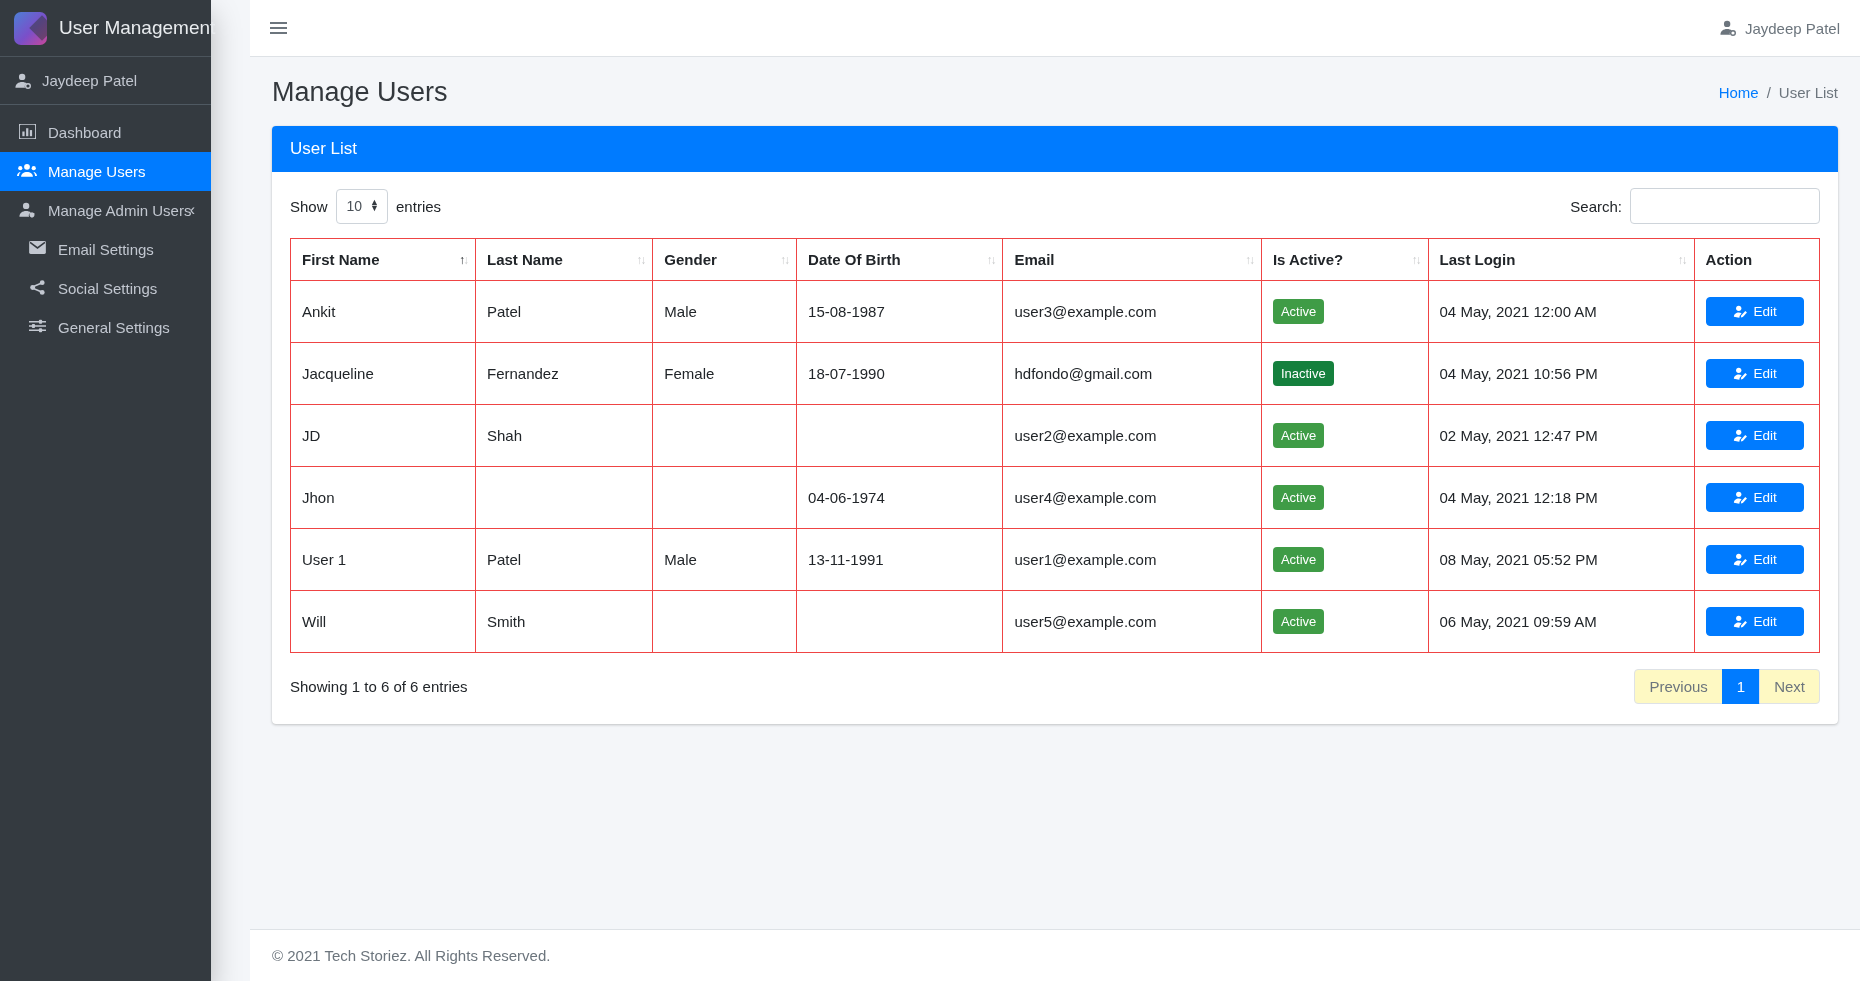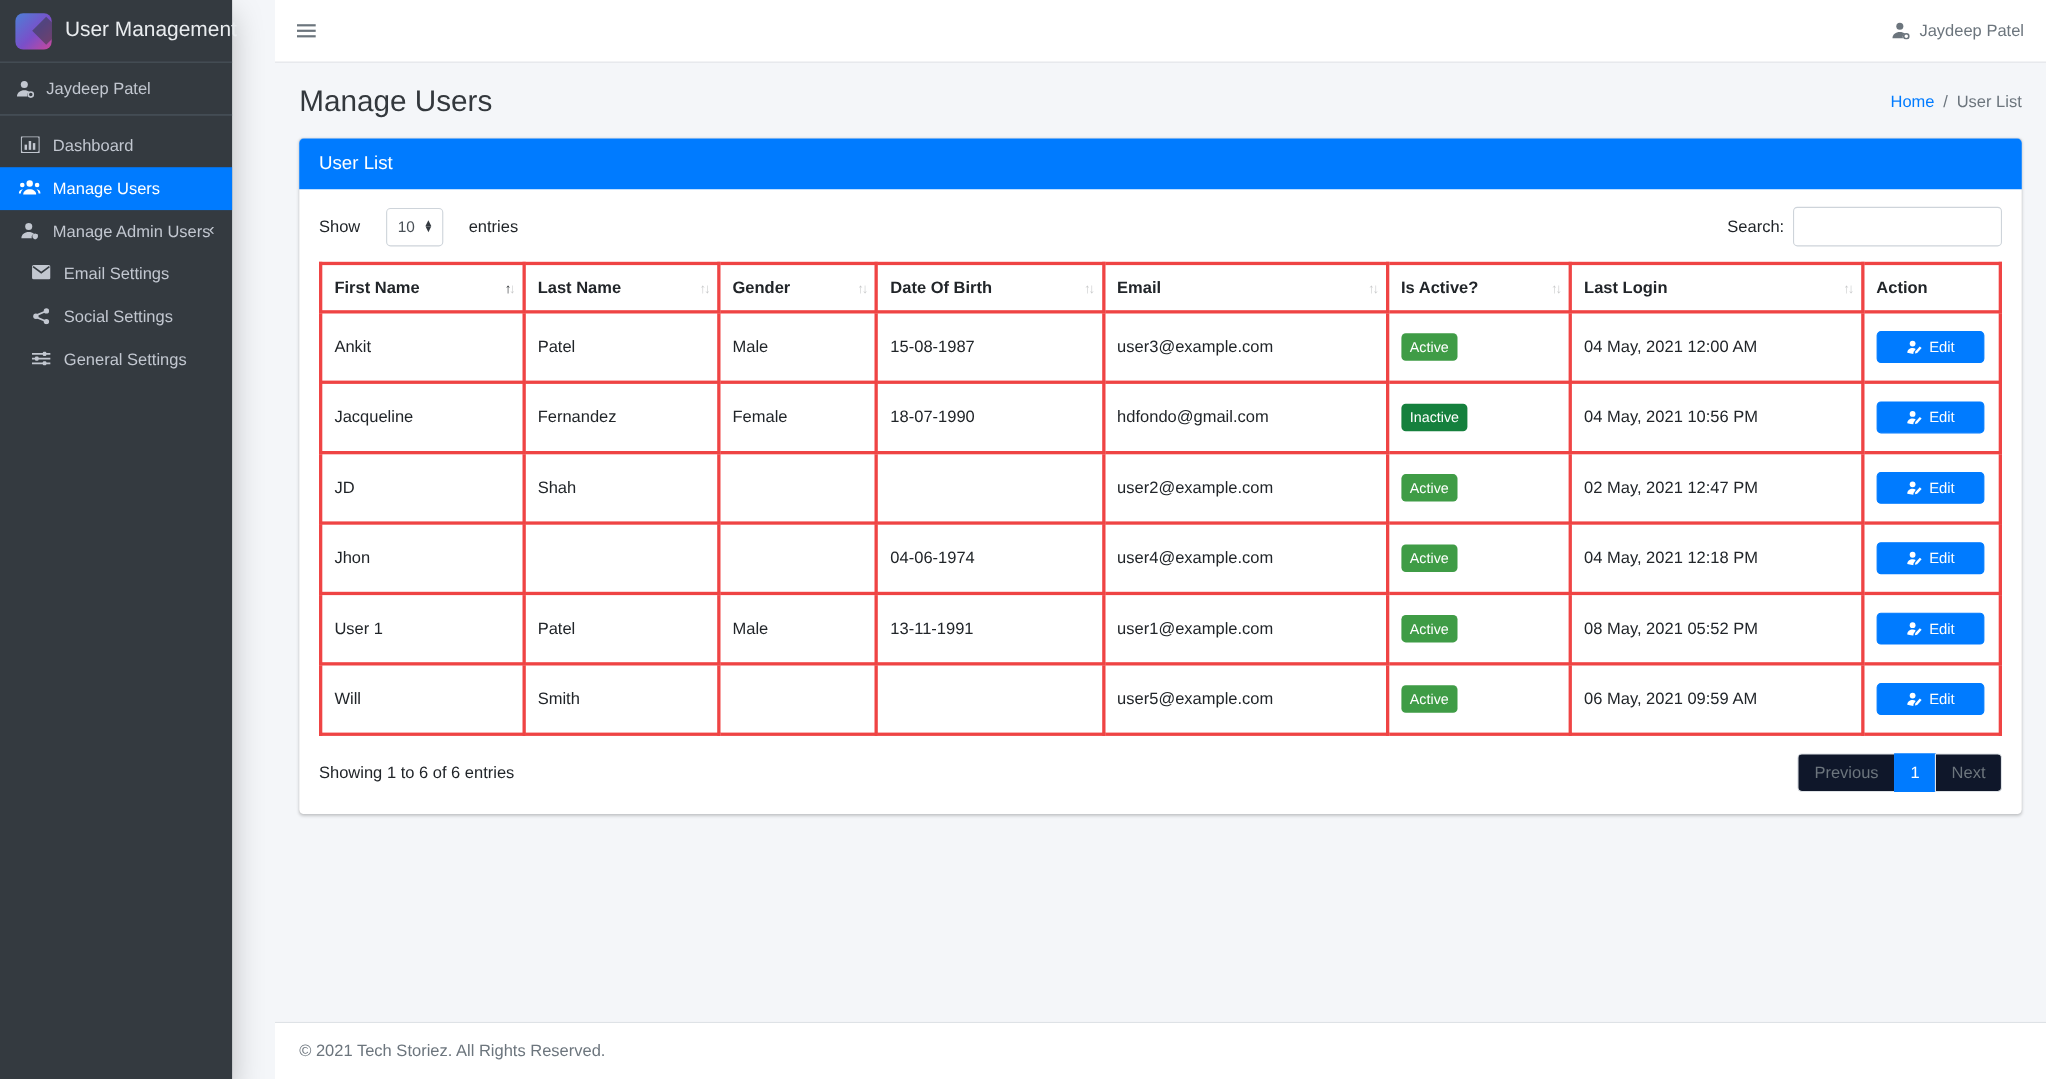--- a/index.html
+++ b/index.html
@@ -32,45 +32,45 @@
   .content-header { display:flex; align-items:center; justify-content:space-between; padding:20px 22px 14px 22px; }
   .page-title { font-size:27px; font-weight:500; color:#33383d; }
   .breadcrumb { font-size:15px; color:#6c757d; display:flex; gap:8px; align-items:center; }
   .breadcrumb .bc-home { color:#007bff; text-decoration:none; cursor:pointer; }
 
   .card { margin:4px 22px 0 22px; background:#fff; border-radius:4px; box-shadow:0 0 1px rgba(0,0,0,.125), 0 1px 3px rgba(0,0,0,.2); }
   .card-header { background:#007bff; color:#fff; font-size:17px; padding:13px 18px; border-radius:4px 4px 0 0; }
   .card-body { padding:16px 18px 20px 18px; }
 
   .table-controls { display:flex; align-items:center; justify-content:space-between; margin-bottom:14px; font-size:15px; color:#212529; }
-  .length-ctl { display:flex; align-items:center; gap:23px; }
+  .length-ctl { display:flex; align-items:center; gap:8px; }
   .select-wrap { position:relative; display:inline-flex; align-items:center; border:1px solid #ced4da; border-radius:4px; height:35px; padding:0 8px 0 10px; gap:8px; background:#fff; cursor:pointer; }
   .select-wrap .sel-val { font-size:14px; color:#495057; }
   .updown { display:flex; flex-direction:column; line-height:.62; font-size:9px; color:#343a40; }
   .search-ctl { display:flex; align-items:center; gap:8px; }
   .search-input { width:190px; height:36px; border:1px solid #ced4da; border-radius:4px; padding:0 8px; font-size:14px; font-family:"Liberation Sans",sans-serif; }
 
   table.users { width:100%; border-collapse:collapse; font-size:15px; color:#212529; }
-  .users th, .users td { border:3px solid #ef4444; padding:12px 11px; text-align:left; vertical-align:middle; }
+  .users th, .users td { border:1px solid #ef4444; padding:12px 11px; text-align:left; vertical-align:middle; }
   .users th { font-weight:bold; position:relative; padding-right:26px; cursor:pointer; }
   .users th:nth-child(1){width:12.1%} .users th:nth-child(2){width:11.6%}
   .users th:nth-child(3){width:9.4%}  .users th:nth-child(4){width:13.5%}
   .users th:nth-child(5){width:16.9%} .users th:nth-child(6){width:10.9%}
   .users th:nth-child(7){width:17.4%} .users th:nth-child(8){width:8.2%; cursor:default; padding-right:11px;}
   .users td { padding-top:16px; padding-bottom:16px; }
   .sorters { position:absolute; right:8px; top:50%; transform:translateY(-50%); font-size:12px; color:#212529; letter-spacing:-2px; }
   .sorters span { opacity:.25; }
   .sorters span.on { opacity:1; }
 
   .badge { display:inline-block; color:#fff; font-size:13px; padding:5px 8px; border-radius:4px; }
   .btn-edit { display:inline-flex; align-items:center; gap:6px; background:#007bff; color:#fff; border:1px solid #007bff; border-radius:4px; font-size:13.5px; padding:6px 26px; cursor:pointer; font-family:"Liberation Sans",sans-serif; }
 
   .table-footer { display:flex; align-items:center; justify-content:space-between; margin-top:16px; font-size:15px; color:#212529; }
   .pagination { display:flex; }
-  .page-btn { border:1px solid #dee2e6; background:#0f172a; color:#6c757d; font-size:15px; padding:8px 14px; cursor:pointer; margin-left:-1px; font-family:"Liberation Sans",sans-serif; }
+  .page-btn { border:1px solid #dee2e6; background:#fef9c3; color:#6c757d; font-size:15px; padding:8px 14px; cursor:pointer; margin-left:-1px; font-family:"Liberation Sans",sans-serif; }
   .page-btn.first { border-radius:4px 0 0 4px; margin-left:0; }
   .page-btn.last { border-radius:0 4px 4px 0; }
   .page-btn.current { background:#007bff; border-color:#007bff; color:#fff; }
 
   .footer { flex:0 0 auto; background:#fff; border-top:1px solid #dee2e6; padding:17px 22px; font-size:15px; color:#6c757d; }
 </style>
 </head>
 <body>
 
 <aside class="sidebar">

